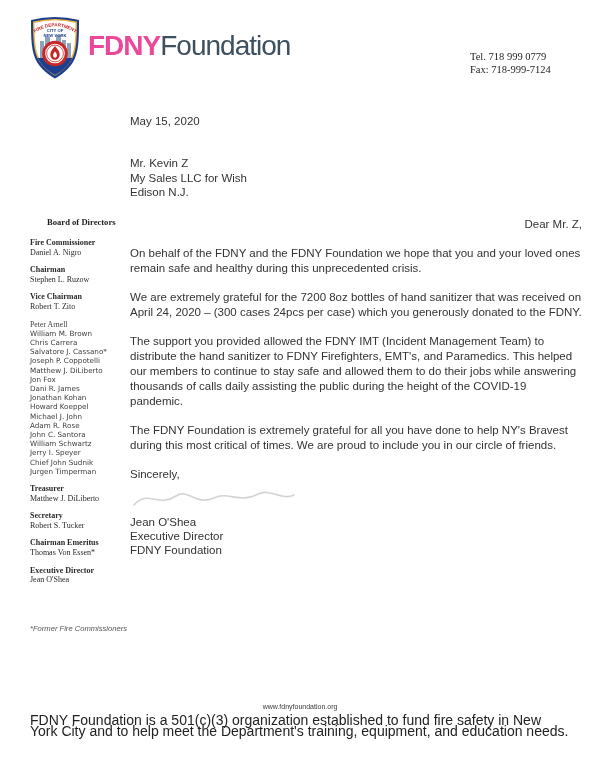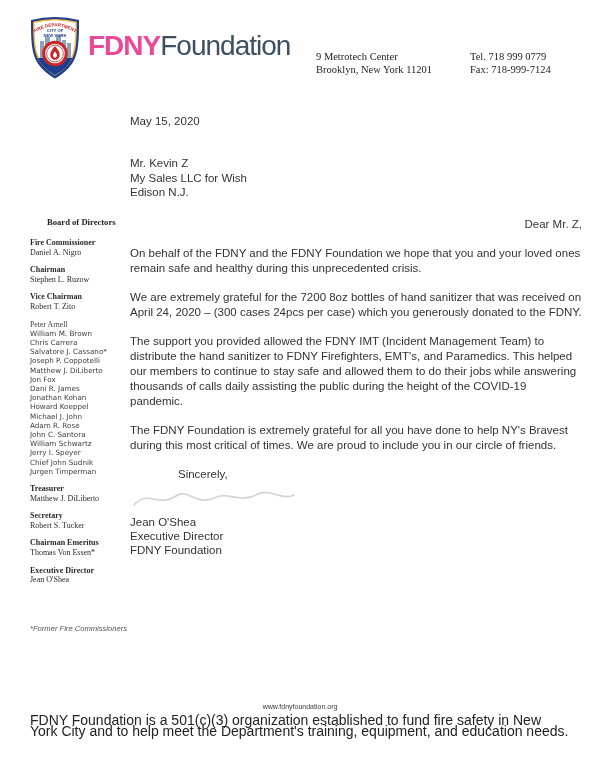--- a/index.html
+++ b/index.html
@@ -37,21 +37,21 @@
     position:absolute;left:30px;top:624px;font-style:italic;
     font-size:7.6px;color:#555;
   }
   
   .main{position:absolute;left:130px;top:114px;width:452px;
     font-size:11.5px;line-height:15px;color:#333;}
   .date{margin:0 0 27px 0;}
   .recipient div{line-height:14.5px;}
   .salutation{margin-top:17px;text-align:right;}
   .para{margin:14px 0 0 0;}
-  .closing{margin-top:14px;margin-left:48px;}
+  .closing{margin-top:14px;}
   .sig-scribble{margin:4px 0 0 0;height:26px;}
   .sig-block{margin-top:3px;line-height:14px;}
   
   .site{position:absolute;left:0;right:0;top:703px;text-align:center;
     font-size:7px;color:#3a3a3a;}
   .disclaimer{position:absolute;left:30px;top:715px;width:542px;
     font-size:14px;line-height:11px;color:#222;}
 </style>
 </head>
 <body>
@@ -83,24 +83,20 @@
       <circle cx="27" cy="39.5" r="8.4" fill="none" stroke="#c62828" stroke-width="0.8"></circle>
       <path d="M27 32 C29.5 35 31.7 37.3 31.7 40.5 C31.7 43.6 29.7 45.8 27 45.8 C24.3 45.8 22.3 43.6 22.3 40.5 C22.3 37.3 24.5 35 27 32 Z" fill="#c62828"></path>
       <path d="M27 37.5 C28.2 39 28.9 39.9 28.9 41.3 C28.9 42.8 28 43.7 27 43.7 C26 43.7 25.1 42.8 25.1 41.3 C25.1 39.9 25.8 39 27 37.5 Z" fill="#ffffff"></path>
     </svg>
   </div>
 
   <div class="wordmark">
     <span class="fdny">FDNY</span><span class="foundation">Foundation</span>
   </div>
 
-  <div class="addr">
-    <div>9 Metrotech Center</div>
-    <div>Brooklyn, New York 11201</div>
-  </div>
 
   <div class="tel">
     <div>Tel. 718 999 0779</div>
     <div>Fax: 718-999-7124</div>
   </div>
 
   <div class="sidebar">
     <div class="sb-heading">Board of Directors</div>
 
     <div class="officer">

